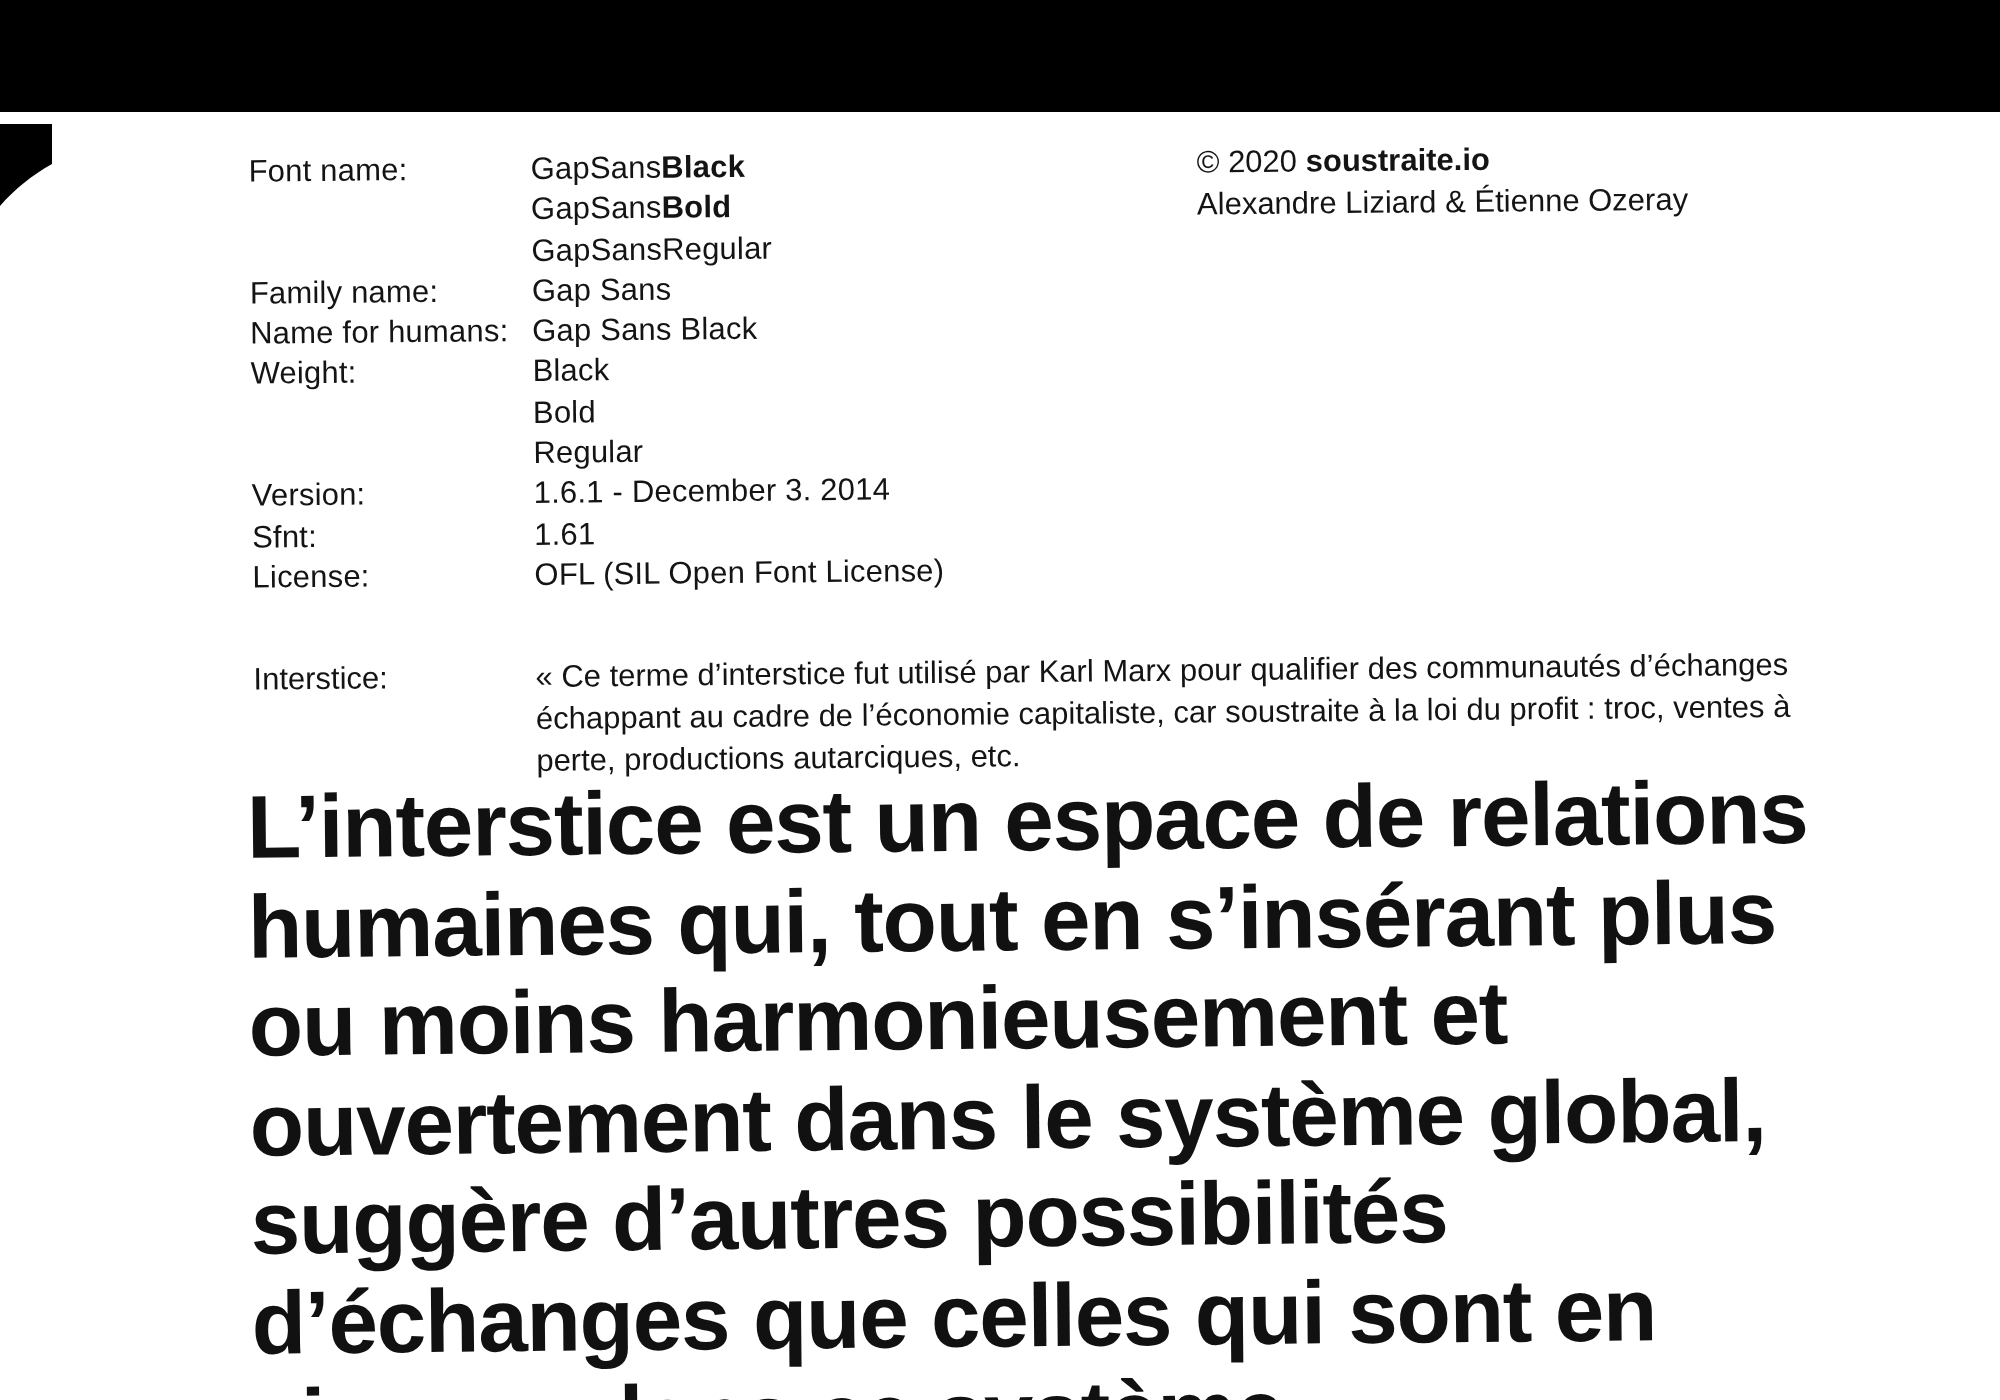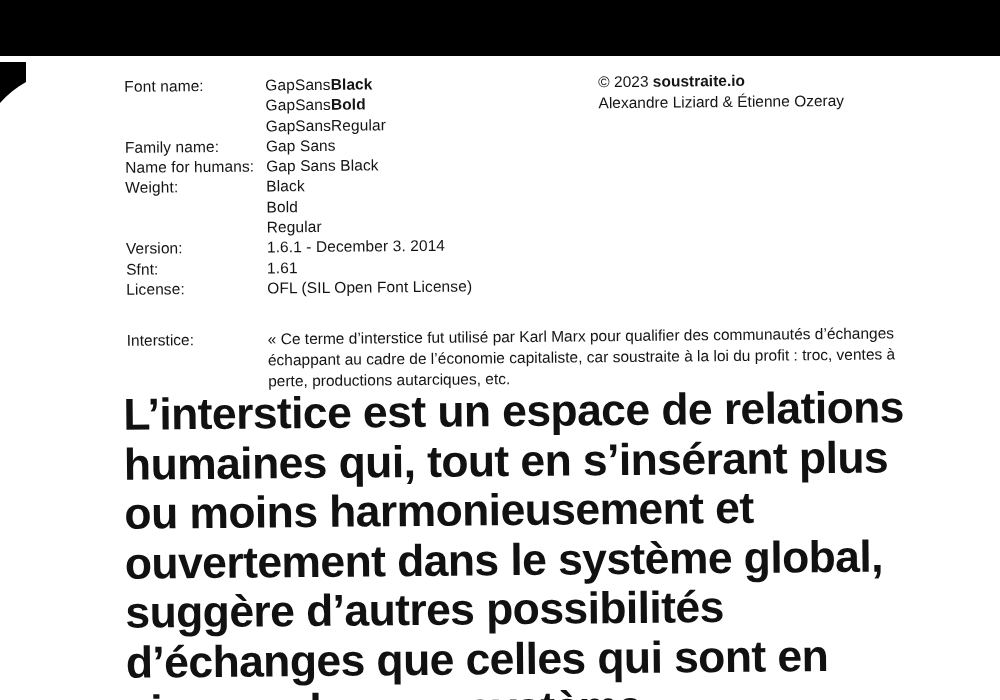--- a/index.html
+++ b/index.html
@@ -203,21 +203,21 @@
       </div>
 
       <div class="meta-row">
         <div class="meta-label">License:</div>
         <div class="meta-value">OFL (SIL Open Font License)</div>
       </div>
 
     </div>
 
     <div class="credits">
-      <div><span>© 2023 </span><span class="brand">soustraite.io</span></div>
+      <div><span>© 2020 </span><span class="brand">soustraite.io</span></div>
       <div>Alexandre Liziard &amp; Étienne Ozeray</div>
     </div>
 
     <div class="def">
       <div class="def-label">Interstice:</div>
       <div class="def-body">« Ce terme d’interstice fut utilisé par Karl Marx pour qualifier des communautés d’échanges échappant au cadre de l’économie capitaliste, car soustraite à la loi du profit : troc, ventes à perte, productions autarciques, etc.</div>
     </div>
 
     <div class="display-quote"><span>L’interstice est un espace de relations humaines qui, tout en s’insérant plus ou moins harmonieusement et ouvertement dans le système global, suggère d’autres possibilités d’échanges que celles qui sont en vigueur dans ce système.</span><span class="closing">»</span></div>
 

